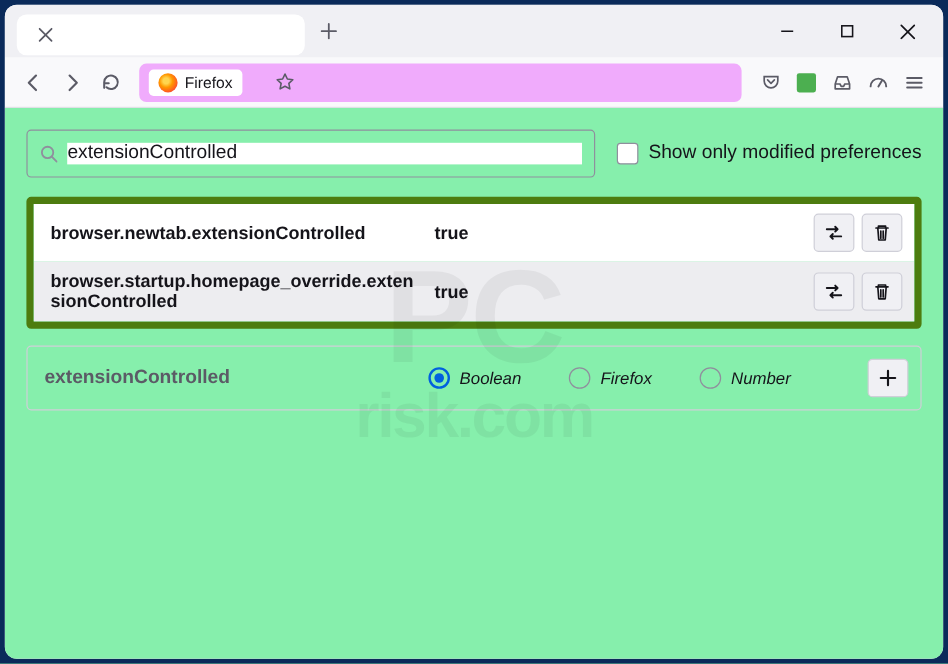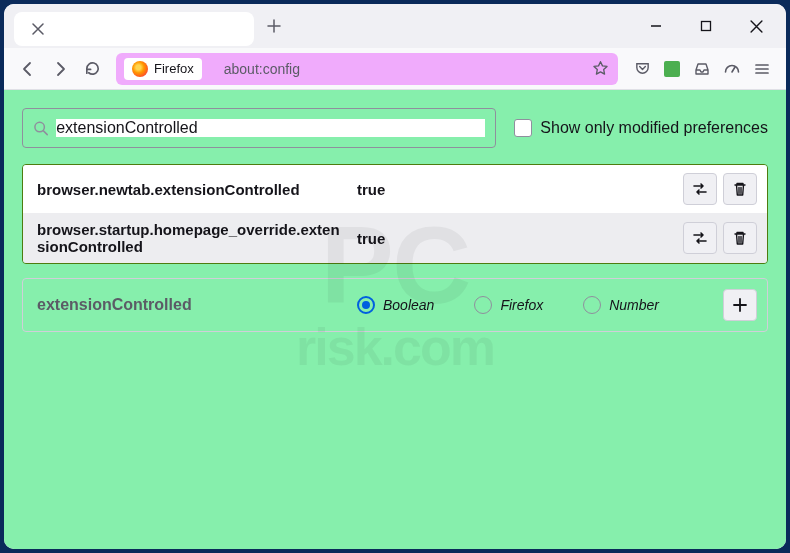--- a/index.html
+++ b/index.html
@@ -132,21 +132,21 @@
   font-size: 16px;
   color: #15141a;
 }
 .cb {
   width: 18px; height: 18px;
   border: 1px solid #8f8f9d;
   border-radius: 3px;
   background: #fff;
 }
 
-.pref-list { border: 1px solid #4d7c0f; border-radius: 4px; overflow: hidden; margin-bottom: 14px; }
+.pref-list { border: 6px solid #4d7c0f; border-radius: 4px; overflow: hidden; margin-bottom: 14px; }
 .pref-row {
   display: flex;
   align-items: center;
   min-height: 46px;
   padding: 8px 10px 8px 14px;
   font-size: 15px;
   font-weight: 700;
 }
 .pref-row.odd { background: #fff; }
 .pref-row.even { background: #ededf0; }
@@ -248,21 +248,20 @@
       <svg width="17" height="17" viewBox="0 0 18 18">
           <path d="M3 9a6 6 0 1 1 2 4.5" fill="none" stroke="#5b5b66" stroke-width="1.8" stroke-linecap="round"></path>
           <path d="M3 14v-4h4" fill="none" stroke="#5b5b66" stroke-width="1.8" stroke-linecap="round" stroke-linejoin="round"></path>
         </svg>
     </span>
     <div class="urlbar">
       <div class="identity-box">
         <span class="firefox-logo"></span>
         <span>Firefox</span>
       </div>
-      <span class="url-text">about:config</span>
       <span class="icon-btn">
         <svg width="17" height="17" viewBox="0 0 18 18">
             <path d="M9 1.8l2.1 4.4 4.8.6-3.5 3.3.9 4.8L9 12.6l-4.3 2.3.9-4.8L2.1 6.8l4.8-.6z" fill="none" stroke="#5b5b66" stroke-width="1.4" stroke-linejoin="round"></path>
           </svg>
       </span>
     </div>
     <div class="toolbar-right">
       <span class="icon-btn">
         <svg width="17" height="17" viewBox="0 0 18 18">
             <path d="M3 4h12v4a6 6 0 0 1-12 0z" fill="none" stroke="#5b5b66" stroke-width="1.5"></path>

